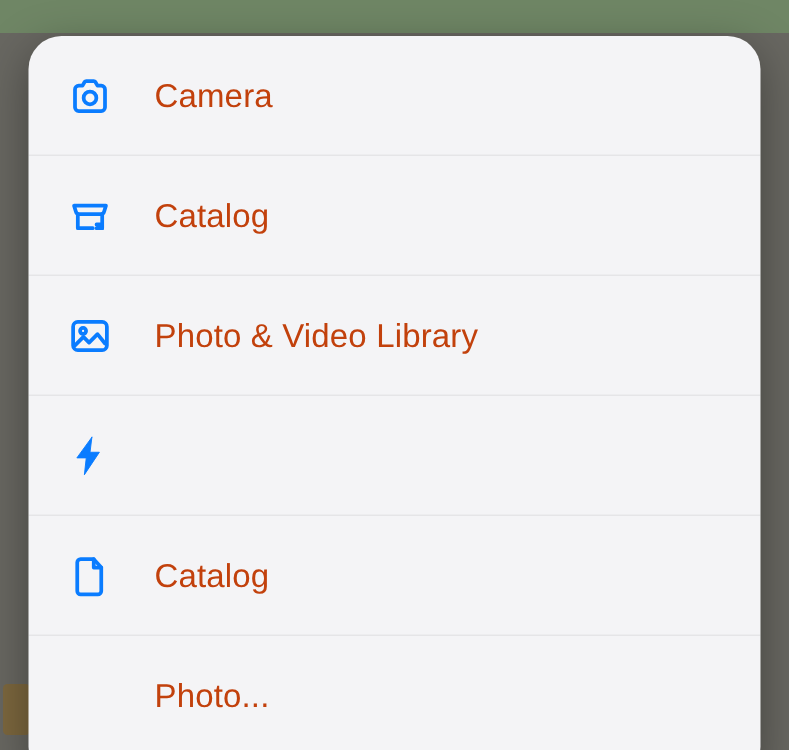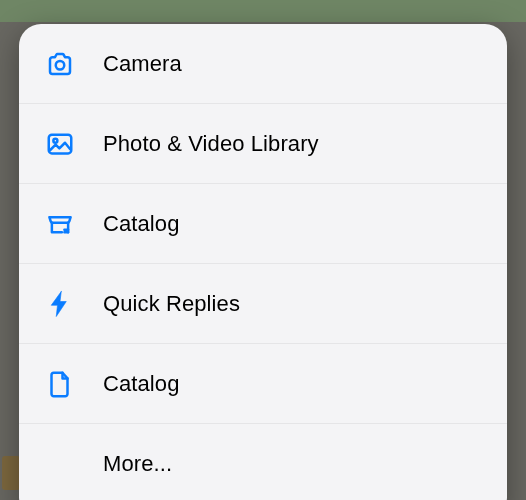--- a/index.html
+++ b/index.html
@@ -91,21 +91,21 @@
     width: 30px;
     height: 30px;
     stroke: #0a7cff;
     fill: none;
     stroke-width: 2;
     stroke-linecap: round;
     stroke-linejoin: round;
   }
   .menu-item .label {
     font-size: 22px;
-    color: #000000;
+    color: #c2410c;
     font-weight: 400;
     letter-spacing: 0.1px;
   }
 
   .more-item .icon-slot svg { visibility: hidden; }
 </style>
 </head>
 <body>
 
 <div class="backdrop">
@@ -124,61 +124,60 @@
           <path d="M4 8.5c0-1.1.9-2 2-2h2l1.2-2.1c.18-.3.5-.4.83-.4h3.94c.33 0 .65.1.83.4L16 6.5h2c1.1 0 2 .9 2 2V18c0 1.1-.9 2-2 2H6c-1.1 0-2-.9-2-2V8.5z"></path>
           <circle cx="12" cy="13" r="3.4"></circle>
         </svg>
       </span>
       <span class="label">Camera</span>
     </li>
 
     <li class="menu-item">
       <span class="icon-slot">
         <svg viewBox="0 0 24 24">
+          <path d="M3.5 6.5h17l-1 3.2c-.2.7-.9 1.3-1.7 1.3H6.2c-.8 0-1.5-.6-1.7-1.3L3.5 6.5z"></path>
+          <path d="M5.5 11v7.5M18.5 11v7.5M5.5 18.5h8"></path>
+          <path d="M15.5 16.5h3M15.5 18.5h3"></path>
+        </svg>
+      </span>
+      <span class="label">Catalog</span>
+    </li>
+
+    <li class="menu-item">
+      <span class="icon-slot">
+        <svg viewBox="0 0 24 24">
           <rect x="3" y="4.5" width="18" height="15" rx="2.5"></rect>
           <circle cx="8.3" cy="9.3" r="1.6"></circle>
           <path d="M4 17l4.5-4.5 3 3L16 11l4 5"></path>
         </svg>
       </span>
       <span class="label">Photo &amp; Video Library</span>
     </li>
 
     <li class="menu-item">
       <span class="icon-slot">
         <svg viewBox="0 0 24 24">
-          <path d="M3.5 6.5h17l-1 3.2c-.2.7-.9 1.3-1.7 1.3H6.2c-.8 0-1.5-.6-1.7-1.3L3.5 6.5z"></path>
-          <path d="M5.5 11v7.5M18.5 11v7.5M5.5 18.5h8"></path>
-          <path d="M15.5 16.5h3M15.5 18.5h3"></path>
-        </svg>
-      </span>
-      <span class="label">Catalog</span>
-    </li>
-
-    <li class="menu-item">
-      <span class="icon-slot">
-        <svg viewBox="0 0 24 24">
           <path d="M13 2 5 13h5l-1 9 8-12h-5l1-8z" fill="#0a7cff" stroke="#0a7cff" stroke-width="0.5"></path>
         </svg>
       </span>
-      <span class="label">Quick Replies</span>
     </li>
 
     <li class="menu-item">
       <span class="icon-slot">
         <svg viewBox="0 0 24 24">
           <path d="M7 3h7l4 4.5V20a1.8 1.8 0 0 1-1.8 1.8H7A1.8 1.8 0 0 1 5.2 20V4.8A1.8 1.8 0 0 1 7 3z"></path>
           <path d="M14 3v4.5H18"></path>
         </svg>
       </span>
       <span class="label">Catalog</span>
     </li>
 
     <li class="menu-item more-item">
       <span class="icon-slot">
         <svg viewBox="0 0 24 24">
             <circle cx="12" cy="12" r="1"></circle>
           </svg>
       </span>
-      <span class="label">More...</span>
+      <span class="label">Photo...</span>
     </li>
 
   </ul>
 </div>
 
 </body></html>

